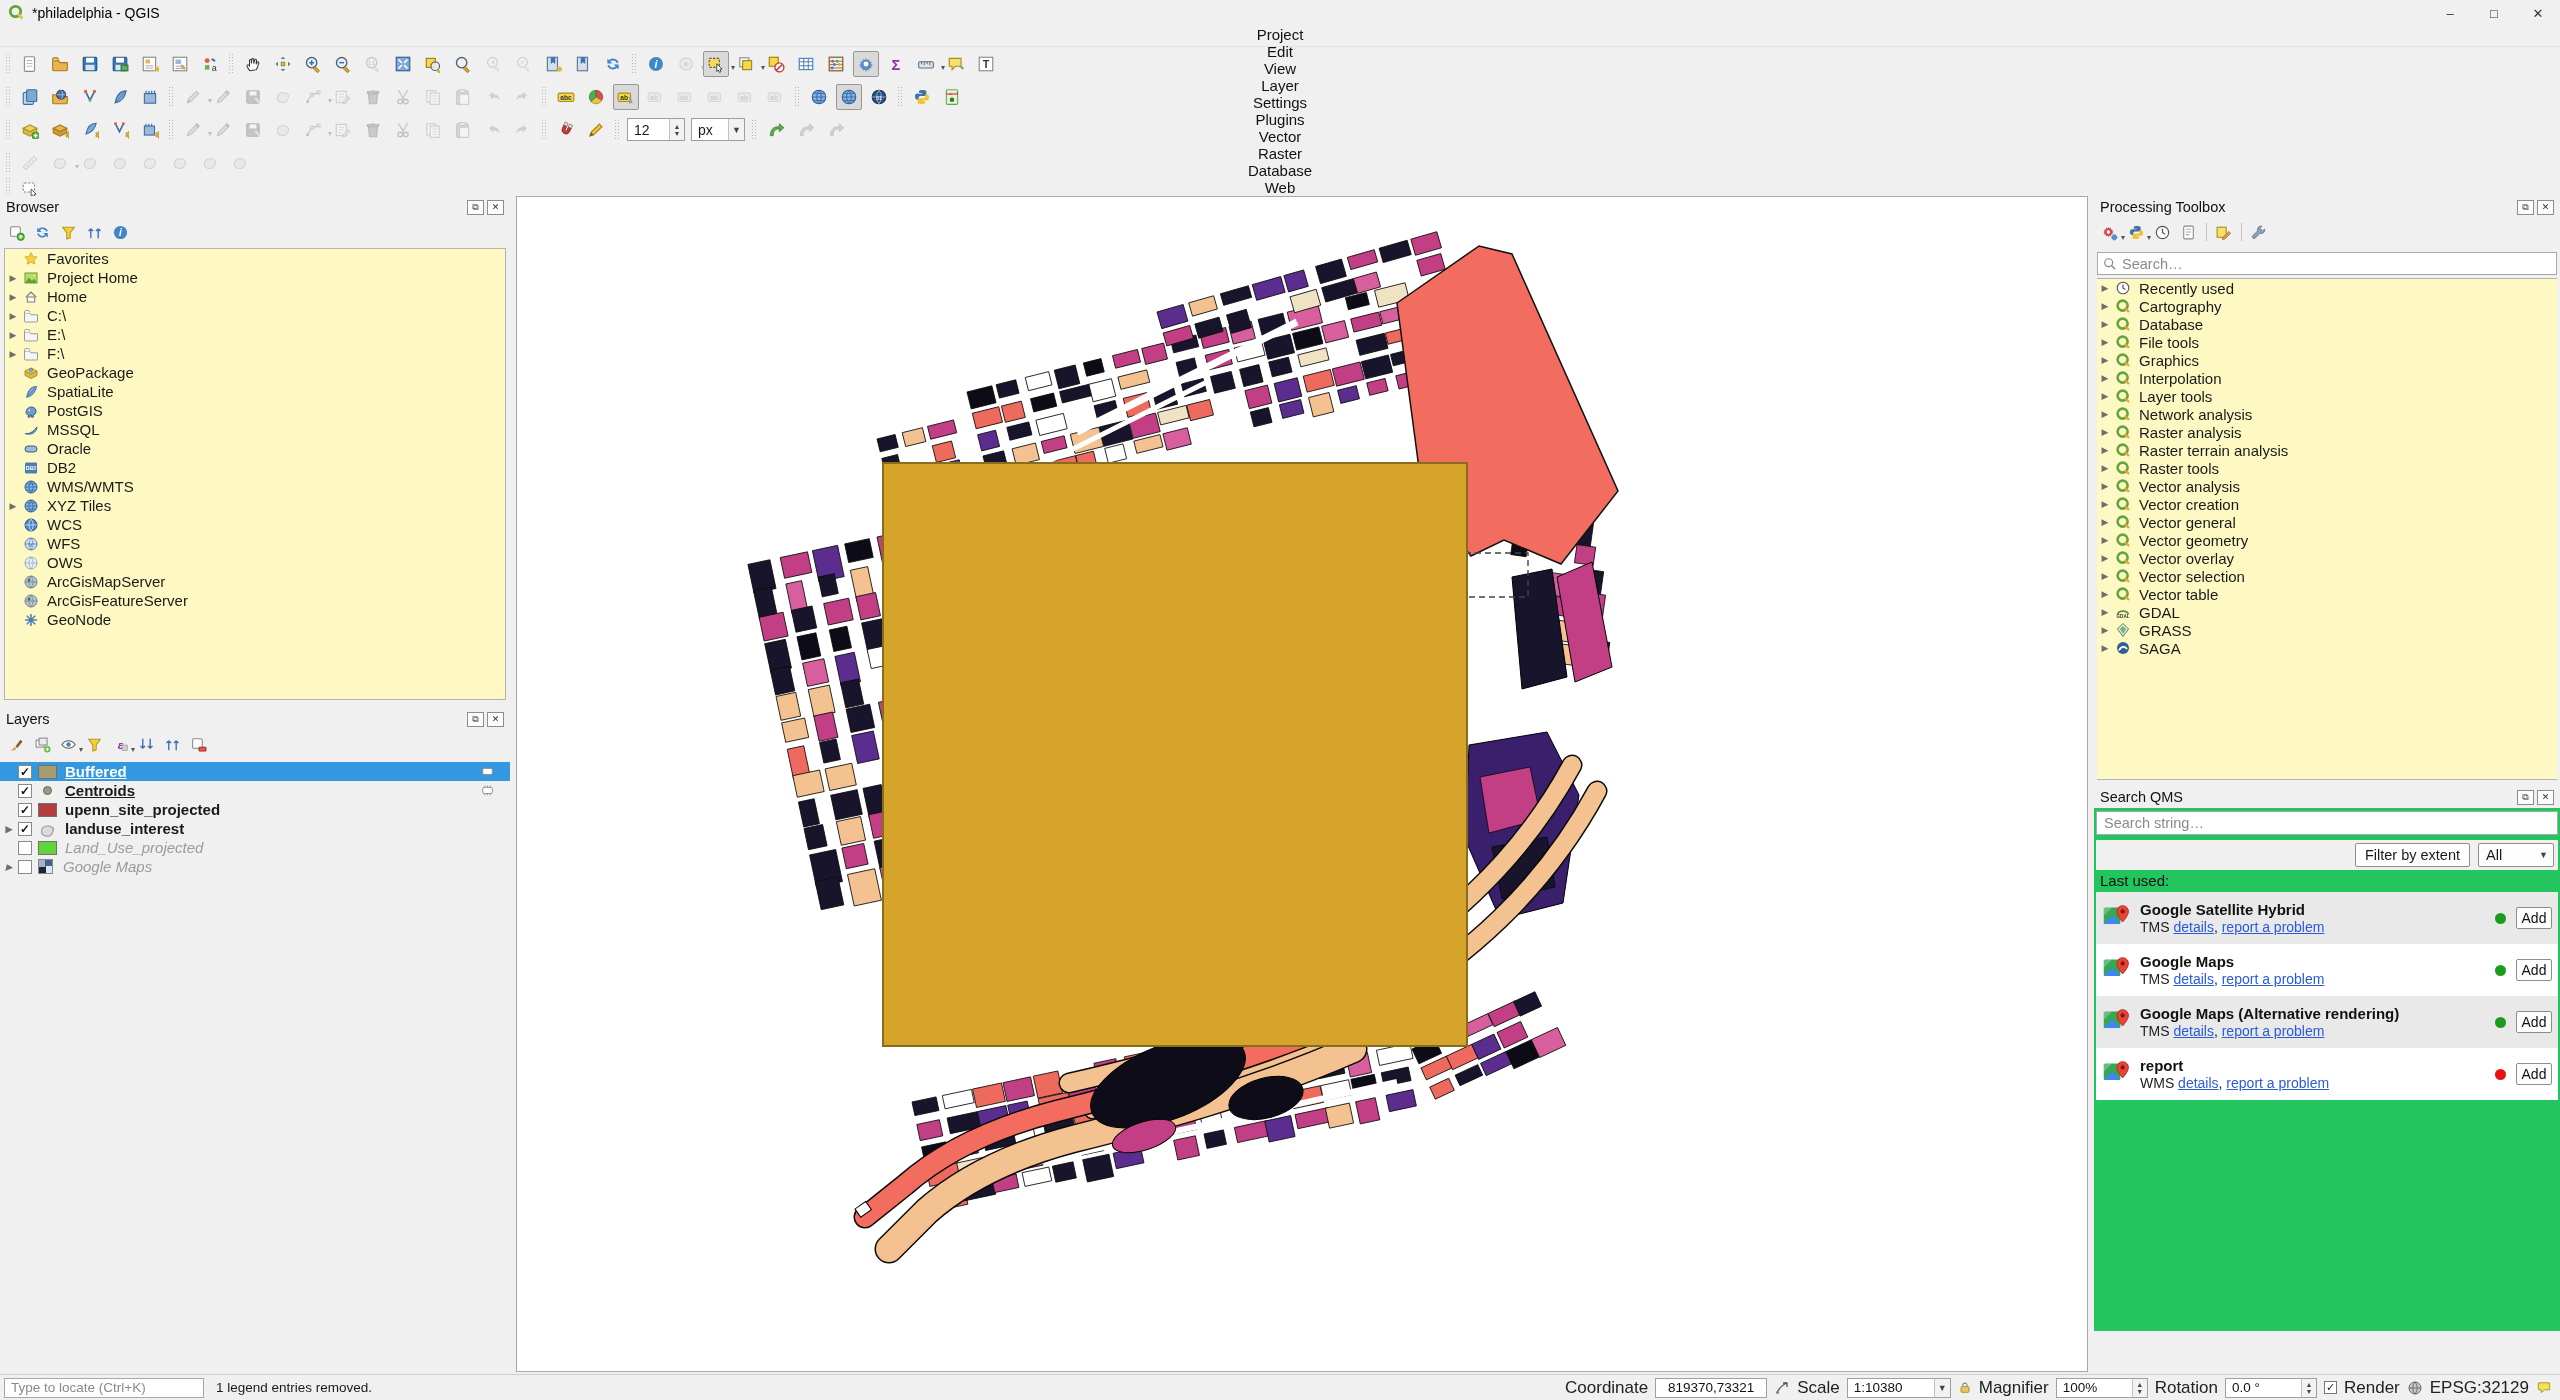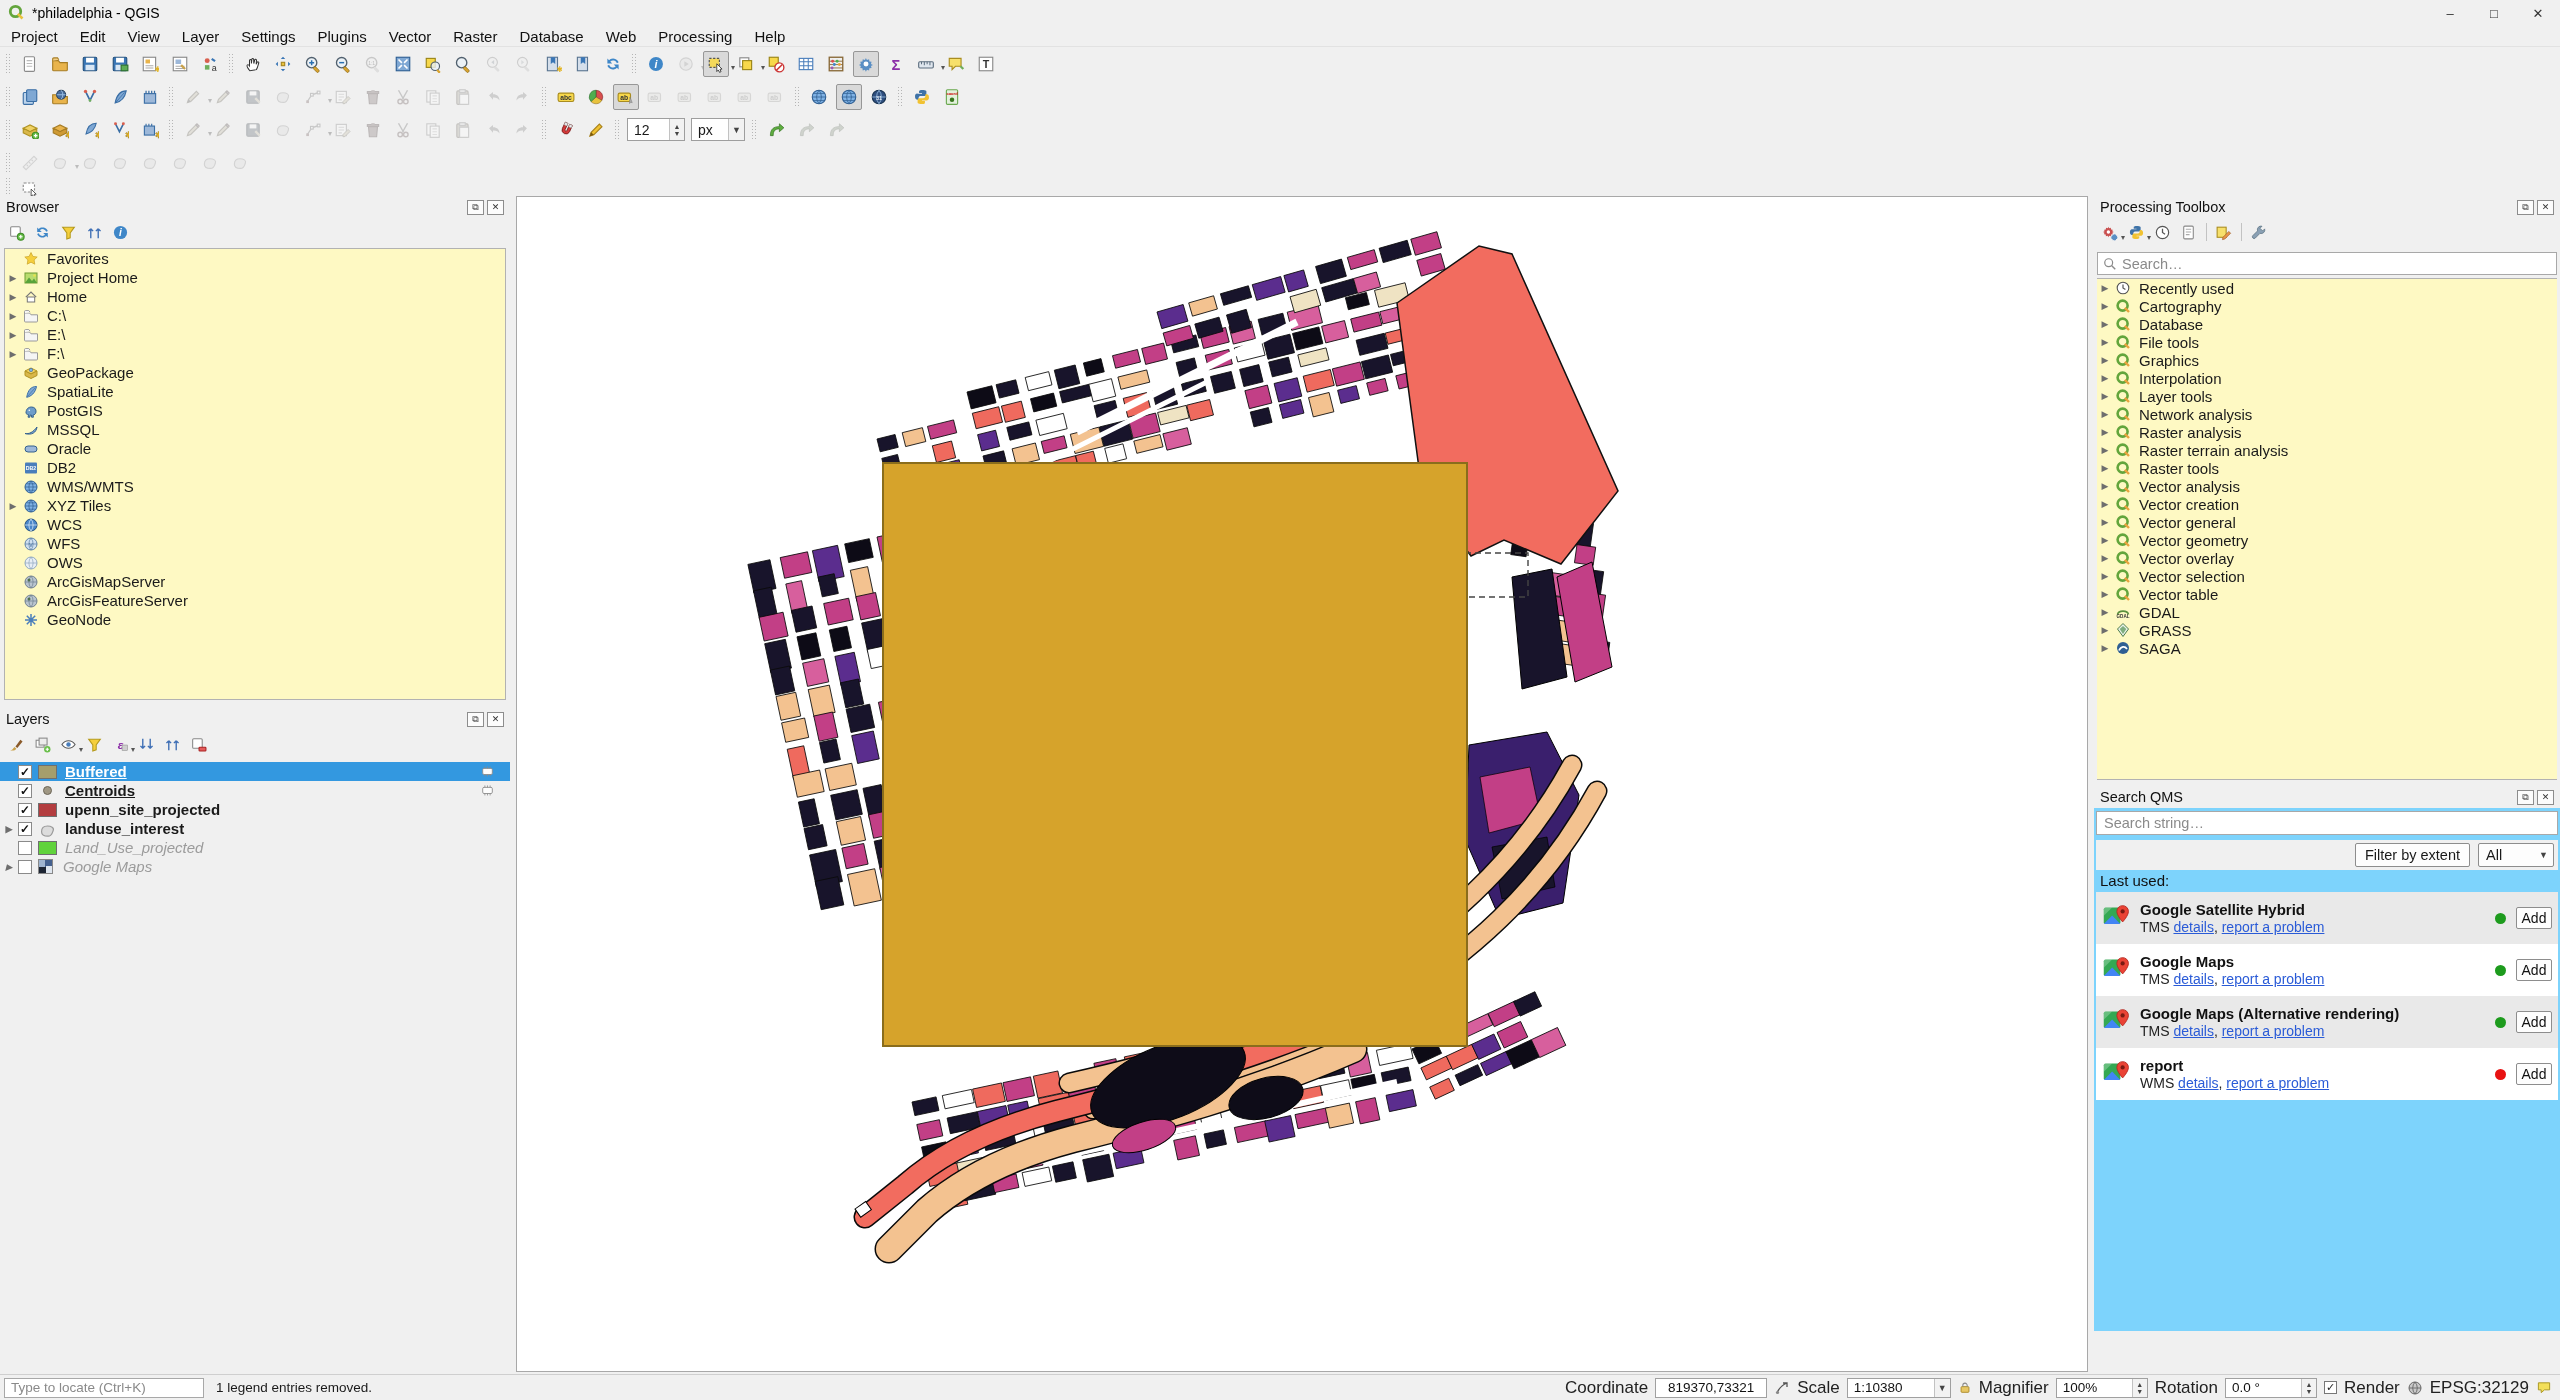--- a/index.html
+++ b/index.html
@@ -5,21 +5,21 @@
   * { margin:0; padding:0; box-sizing:border-box; }
   html,body { width:2560px; height:1400px; overflow:hidden; font-family:"Liberation Sans",sans-serif; background:#f0f0f0; }
   #app { position:relative; width:2560px; height:1400px; background:#f0f0f0; font-size:15px; color:#1a1a1a; }
 
   
   #titlebar { position:absolute; left:0; top:0; width:2560px; height:26px; background:#f0f0f0; display:flex; align-items:center; }
   #titlebar .qlogo { margin-left:8px; }
   #titlebar .ttl { margin-left:8px; font-size:14px; color:#000; }
   #winbtns { position:absolute; right:0; top:0; height:26px; display:flex; }
   .winbtn { width:44px; height:26px; display:flex; align-items:center; justify-content:center; font-size:13px; color:#333; }
-  #menubar { position:absolute; left:0; top:26px; width:2560px; height:21px; background:#f0f0f0; display:flex; align-items:center; border-bottom:1px solid #e2e2e2;}
+  #menubar { position:absolute; left:0; top:26px; width:2560px; height:21px; background:#f0f0f0; display:flex; align-items:center; border-bottom:1px solid #e2e2e2;flex-direction:column;}
   .menuitem { padding:0 11px; font-size:15px; color:#111; }
 
   
   #toolbars { position:absolute; left:0; top:47px; width:2560px; }
   .tbrow { display:flex; align-items:center; height:33px; padding-left:2px; }
   .tbrow.thin { height:17px; }
   .grip { width:7px; height:22px; margin:0 3px; background-image:radial-gradient(#b5b5b5 1px, transparent 1px); background-size:3px 3px; }
   .tbtn { width:26px; height:26px; margin:0 2px; display:flex; align-items:center; justify-content:center; border:1px solid transparent; border-radius:2px; position:relative; }
   .tbtn.active { background:#d9d9d9; border-color:#979797; }
   .tbtn.disabled { opacity:.33; filter:grayscale(85%); }
@@ -1660,21 +1660,21 @@
             <svg viewBox="0 0 16 16">
               <circle cx="8" cy="8" r="6" fill="#2f5f93"></circle>
               <path d="M4 10.5c2-4.5 6-4.5 8-1.5" stroke="#fff" fill="none" stroke-width="1.7"></path>
             </svg>
           </span>
           <span>SAGA</span>
         </div>
       </div>
   </div>
 
-  <div class="dock" style="left:2094px;top:786px;width:466px;height:545px;background:#7dd3fc;">
+  <div class="dock" style="left:2094px;top:786px;width:466px;height:545px;background:#22c55e;">
     <div class="dockhead" style="background:#f0f0f0;">
       <span class="dtitle">Search QMS</span>
       <span class="dockbtn">⧉</span>
       <span class="dockbtn">✕</span>
     </div>
     <div class="searchbox" style="position:absolute;left:2px;top:25px;width:462px;height:24px;padding-left:7px;">
       <span>Search string…</span>
     </div>
     <div style="position:absolute;left:2px;top:54px;width:462px;height:30px;background:#f0f0f0;display:flex;align-items:center;justify-content:flex-end;gap:8px;padding-right:4px;">
       <div style="height:24px;border:1px solid #8d8d8d;border-radius:2px;background:#fdfdfd;display:flex;align-items:center;padding:0 9px;font-size:14.5px;">Filter by extent</div>

